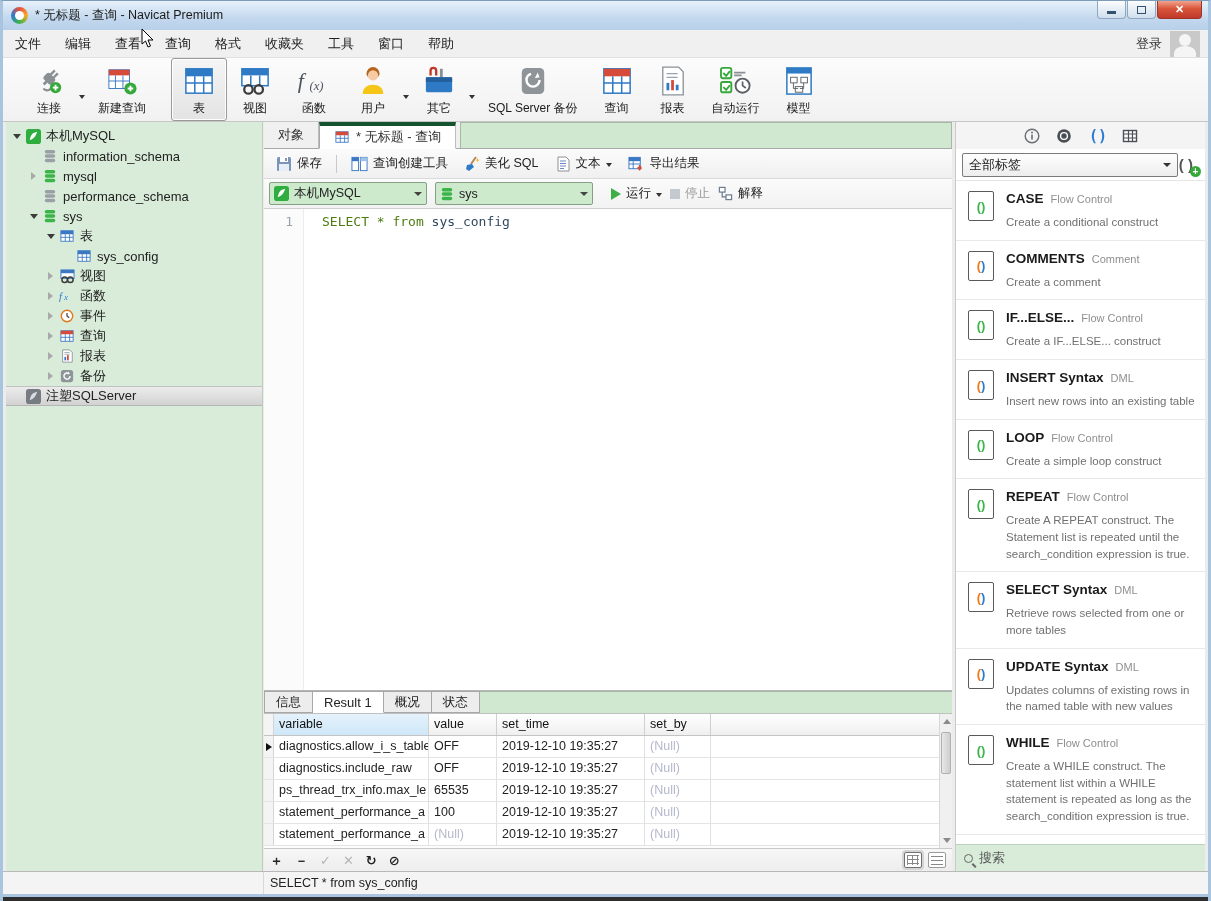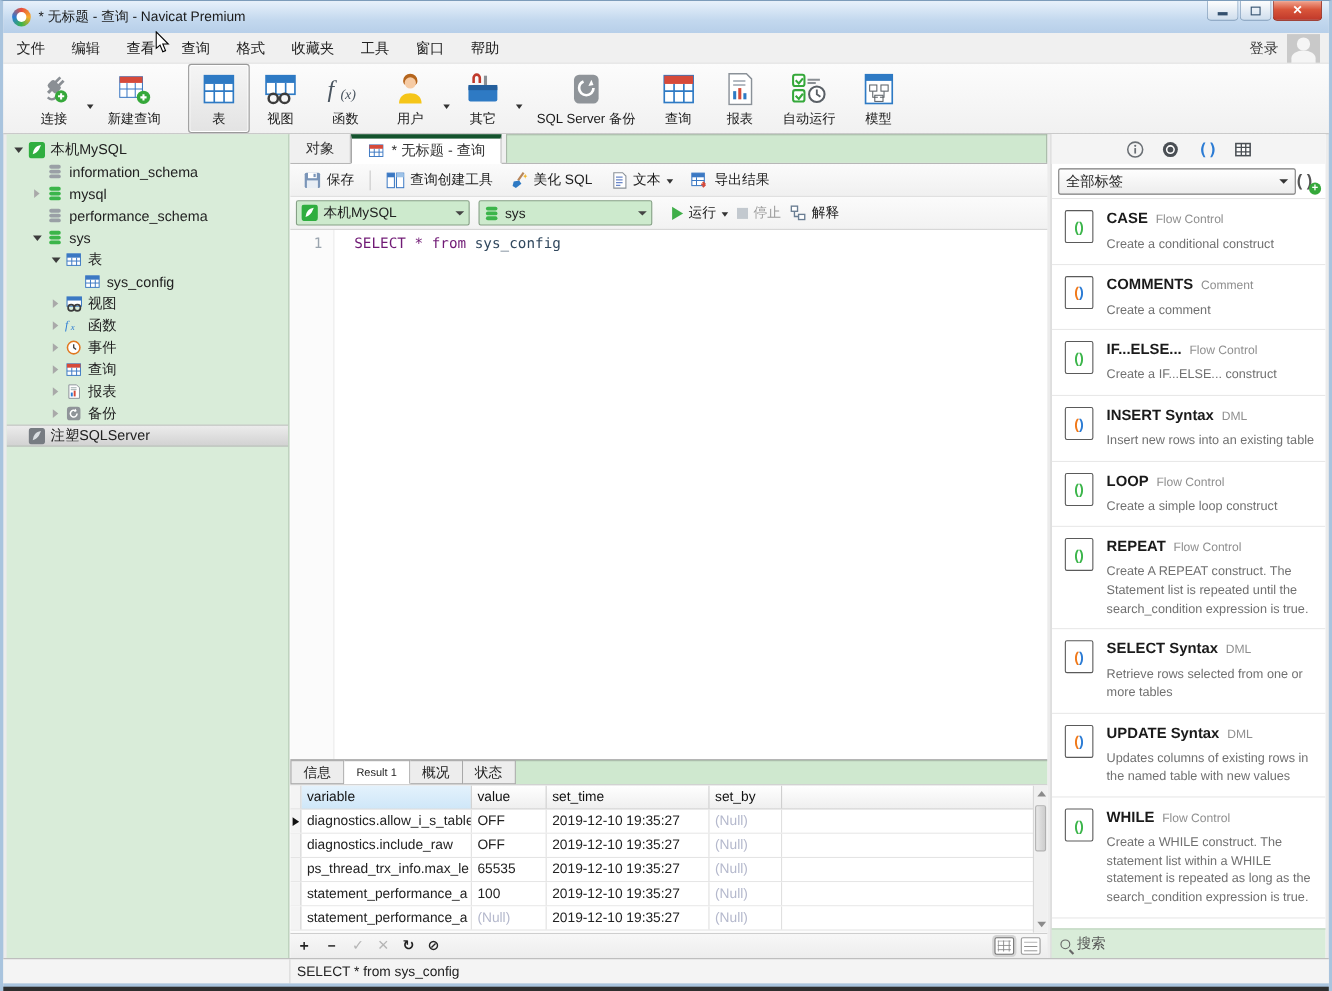--- a/index.html
+++ b/index.html
@@ -78,26 +78,26 @@
            display:flex; align-items:center; padding:0 4px; gap:5px; font-size:12.5px; }
   .combo .arrow { margin-left:auto; width:0; height:0; border-left:4px solid transparent; border-right:4px solid transparent; border-top:4px solid #444; }
   .run-item { display:flex; align-items:center; gap:5px; font-size:12.5px; color:#222; }
   .run-tri { width:0; height:0; border-top:6px solid transparent; border-bottom:6px solid transparent; border-left:10px solid #3fae49; }
   .stop-sq { width:10px; height:10px; background:#c3c9cf; }
   .disabled { color:#9a9a9a; }
 
   .editor { flex:1; display:flex; background:#fff; font-family:"DejaVu Sans Mono", monospace; font-size:13px; overflow:hidden; }
   .gutter { width:40px; background:#fbfbfb; border-right:1px solid #ececec; color:#9aa4ae; text-align:right; padding:5px 10px 0 0; }
   .code { padding:5px 0 0 18px; white-space:pre; }
-  .kw { color:#701a75; } .ident { color:#31485e; }
+  .kw { color:#4d7c0f; } .ident { color:#31485e; }
 
   .rtabs { height:23px; flex:none; display:flex; background:#f0f0f0; border-top:1px solid #b5b5b5; }
   .rtab { display:flex; align-items:center; padding:8px 11px; font-size:12.5px; border:1px solid #a8a8a8; border-left:none; background:#ededed; color:#222; }
   .rtab:first-child{ border-left:1px solid #a8a8a8; }
-  .rtab.active { background:#fff; border-bottom-color:#fff; font-size:10px; }
+  .rtab.active { background:#fff; border-bottom-color:#fff; font-size:13px; }
   .rtab-filler { flex:1; background:#cfe8cf; border-top:1px solid #a8b8a8; }
 
   .grid { height:135px; flex:none; position:relative; background:#fcfcfc; border-top:1px solid #c0c0c0; overflow:hidden; }
   .g-row { display:flex; height:22px; border-bottom:1px solid #e4e4e4; background:#fff; }
   .g-row.header { background:linear-gradient(#ffffff,#efefef); border-bottom:1px solid #c4c4c4; }
   .g-cell { padding:3px 5px; border-right:1px solid #e0e0e0; white-space:nowrap; overflow:hidden; font-size:12.5px; }
   .header .g-cell { border-right:1px solid #cfcfcf; color:#111; }
   .header .g-cell.c0 { background:linear-gradient(#e4f2fc,#cfe7f8); }
   .g-cell.marker { width:10px; padding:0; border-right:1px solid #d5d5d5; background:#f4f4f4; position:relative; }
   .marker.current::before { content:""; position:absolute; left:2px; top:7px; width:0; height:0;

